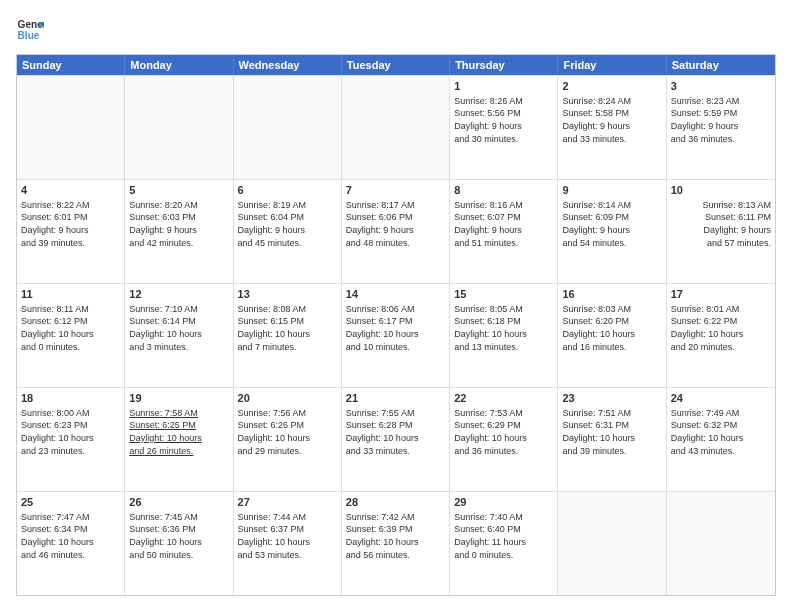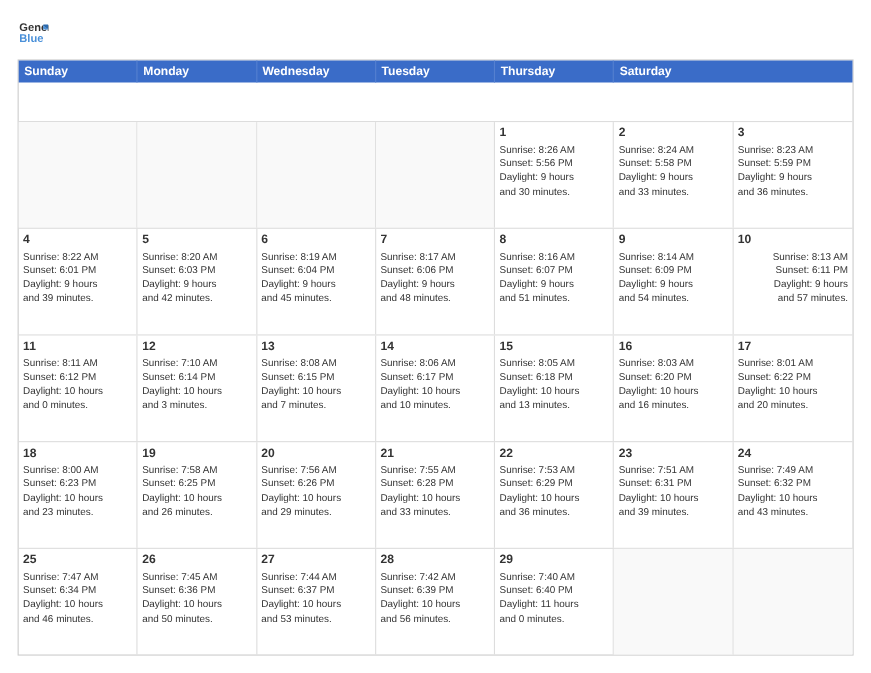--- a/index.html
+++ b/index.html
@@ -43,21 +43,20 @@
     .title-block h2 {
       font-size: 14px;
       font-weight: normal;
       color: #555;
     }
     .calendar {
       flex: 1;
       display: flex;
       flex-direction: column;
       border: 1px solid #ccc;
-      gap: 35px;
     }
     .cal-header {
       display: grid;
       grid-template-columns: repeat(7, 1fr);
       background: #3a6cc8;
     }
     .cal-header-cell {
       color: #fff;
       font-size: 11px;
       font-weight: bold;
@@ -117,20 +116,21 @@
     </div>
   </div>
 
   <div class="calendar">
     <div class="cal-header">
     <div class="cal-header-cell">Sunday</div>
         <div class="cal-header-cell">Monday</div>
         <div class="cal-header-cell">Wednesday</div>
         <div class="cal-header-cell">Tuesday</div>
         <div class="cal-header-cell">Thursday</div>
+        <div class="cal-header-cell">Friday</div>
         <div class="cal-header-cell">Saturday</div>
       </div>
     <div class="cal-body">
     <div class="cal-row">
           <div class="cal-cell empty"></div>
           <div class="cal-cell empty"></div>
           <div class="cal-cell empty"></div>
           <div class="cal-cell empty"></div>
           <div class="cal-cell">
             <div class="day-num">1</div>
@@ -259,21 +259,21 @@
         <div class="cal-row">
           <div class="cal-cell">
             <div class="day-num">18</div>
             <div class="cell-info" style="white-space: pre-line;">Sunrise: 8:00 AM
 Sunset: 6:23 PM
 Daylight: 10 hours
 and 23 minutes.</div>
           </div>
           <div class="cal-cell">
             <div class="day-num">19</div>
-            <div class="cell-info" style="white-space: pre-line;">Sunrise: 7:58 AM
+            <div class="cell-info" style="white-space: pre-line; text-decoration: underline;">Sunrise: 7:58 AM
 Sunset: 6:25 PM
 Daylight: 10 hours
 and 26 minutes.</div>
           </div>
           <div class="cal-cell">
             <div class="day-num">20</div>
             <div class="cell-info" style="white-space: pre-line;">Sunrise: 7:56 AM
 Sunset: 6:26 PM
 Daylight: 10 hours
 and 29 minutes.</div>

